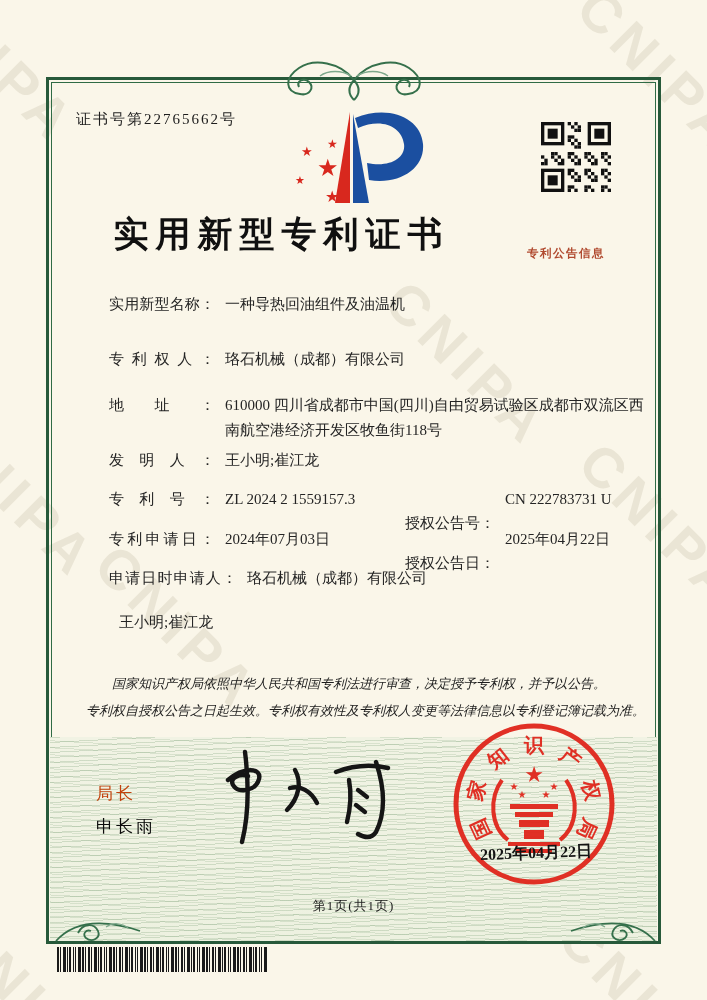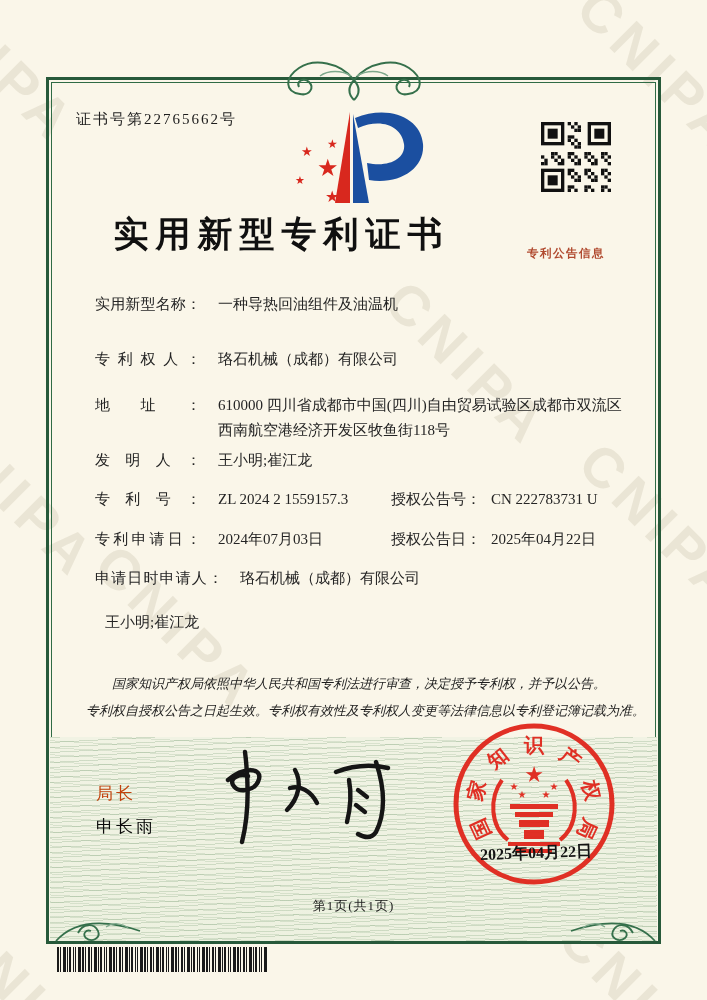--- a/index.html
+++ b/index.html
@@ -27,28 +27,28 @@
 
   .logo{position:absolute;left:287px;top:106px;}
   .qr{position:absolute;left:541px;top:122px;}
   .qrlabel{position:absolute;left:527px;top:198px;width:100px;text-align:left;
            font-size:11.5px;letter-spacing:1.5px;font-weight:bold;margin-top:48px;}
 
   .title{position:absolute;left:0;top:211px;width:563px;text-align:center;
          font-size:35px;font-weight:700;letter-spacing:7px;color:#101010;}
 
   .fields{position:absolute;left:95px;top:0;width:537px;font-size:15px;color:#242424;}
-  .frow{position:absolute;left:0;width:537px;display:flex;line-height:25px;gap:7px;}
+  .frow{position:absolute;left:14px;width:537px;display:flex;line-height:25px;}
   .flabel{flex:none;display:inline-block;width:106px;text-align:justify;
           text-align-last:justify;text-justify:inter-character;}
   .flabelw{flex:none;display:inline-block;width:128px;text-align:justify;
            text-align-last:justify;text-justify:inter-character;}
   .fvalue{padding-left:10px;}
   .pair-right{position:absolute;left:296px;top:0;display:flex;}
-  .pair-right .flabel{width:auto;text-align:center;text-align-last:auto;}
+  .pair-right .flabel{width:auto;text-align:center;text-align-last:auto;margin-top:24px;}
 
   .statement{position:absolute;left:86px;top:670px;width:545px;font-size:13px;
              font-style:italic;color:#1c1c1c;line-height:27px;white-space:nowrap;}
   .statement .l1{text-indent:2em;}
 
   .sig-title{position:absolute;left:96px;top:782px;font-size:17px;letter-spacing:3px;
              font-family:"Liberation Sans","DejaVu Sans",sans-serif;color:#c2410c;}
   .sig-name{position:absolute;left:96px;top:815px;font-size:17px;letter-spacing:3px;
             font-family:"Liberation Sans","DejaVu Sans",sans-serif;color:#0b0b0b;}
   .sig-hand{position:absolute;left:198px;top:746px;}

